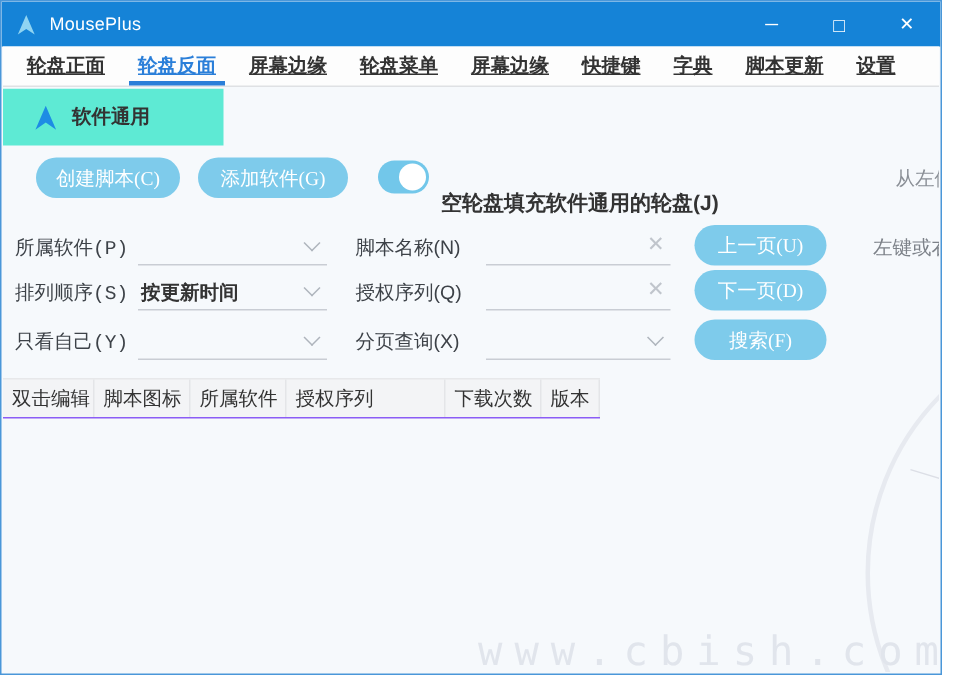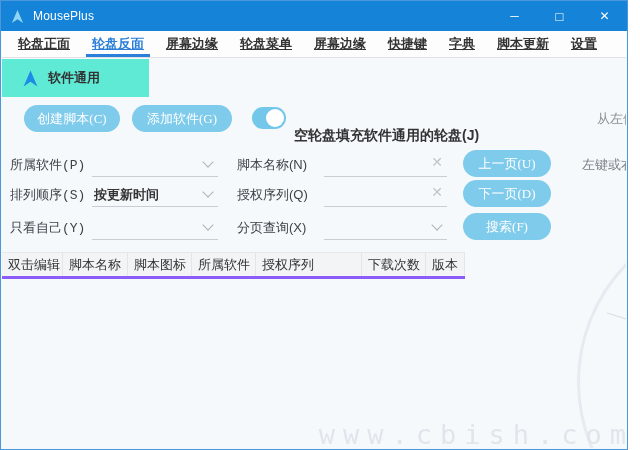--- a/index.html
+++ b/index.html
@@ -51,21 +51,21 @@
   .chev { position:absolute; right:6px; top:8px; width:8px; height:8px; border-right:1.6px solid #aeb4bc; border-bottom:1.6px solid #aeb4bc; transform:rotate(45deg); }
   .clear-x { position:absolute; right:4px; top:4px; font-size:14px; color:#c0c5cc; cursor:pointer; }
   .frow .pill { position:absolute; left:461px; top:0; width:88px; height:27px; }
   .hint-right-row { position:absolute; left:580px; top:6px; font-size:13px; color:#7d8289; white-space:nowrap; }
 
   .row1 { top:91px; }
   .row2 { top:121px; }
   .row3 { top:154px; }
 
   
-  .thead { position:absolute; left:0; top:193px; height:27px; display:flex; background:#f3f4f6; border-top:1px solid #e7e8ea; border-bottom:3px solid #8b5cf6; }
+  .thead { position:absolute; left:0; top:193px; height:27px; display:flex; background:#f3f4f6; border-top:1px solid #e7e8ea; border-bottom:1px solid #8b5cf6; }
   .th { height:100%; display:flex; align-items:center; padding-left:6px; font-size:13px; color:#333; border-right:1px solid #e4e5e8; white-space:nowrap; overflow:hidden; }
 
   
   .wheel-circle { position:absolute; left:575px; top:153px; width:340px; height:340px; border-radius:50%; border:3px solid #e7eaf0; }
   .wheel-line { position:absolute; left:604px; top:260px; width:44px; height:1px; background:#dcdfe6; transform:rotate(17deg); }
   .wm-text { position:absolute; right:-8px; bottom:-2px; font-family:"DejaVu Sans Mono","Liberation Mono",monospace; font-size:27px; letter-spacing:8px; color:#e1e5ec; white-space:nowrap; }
 </style>
 </head>
 <body>
 
@@ -158,21 +158,20 @@
       <span class="lab lab2">分页查询(X)</span>
       <div class="field f2">
         <span class="val"></span>
         <span class="chev"></span>
       </div>
       <button class="pill">搜索(F)</button>
     </div>
 
     <div class="thead">
       <div class="th" style="width:61px">双击编辑</div>
-      <div class="th" style="width:65px">脚本名称</div>
       <div class="th" style="width:64px">脚本图标</div>
       <div class="th" style="width:64px">所属软件</div>
       <div class="th" style="width:106px">授权序列</div>
       <div class="th" style="width:64px">下载次数</div>
       <div class="th" style="width:39px">版本</div>
     </div>
 
   </div>
 </div>
 

